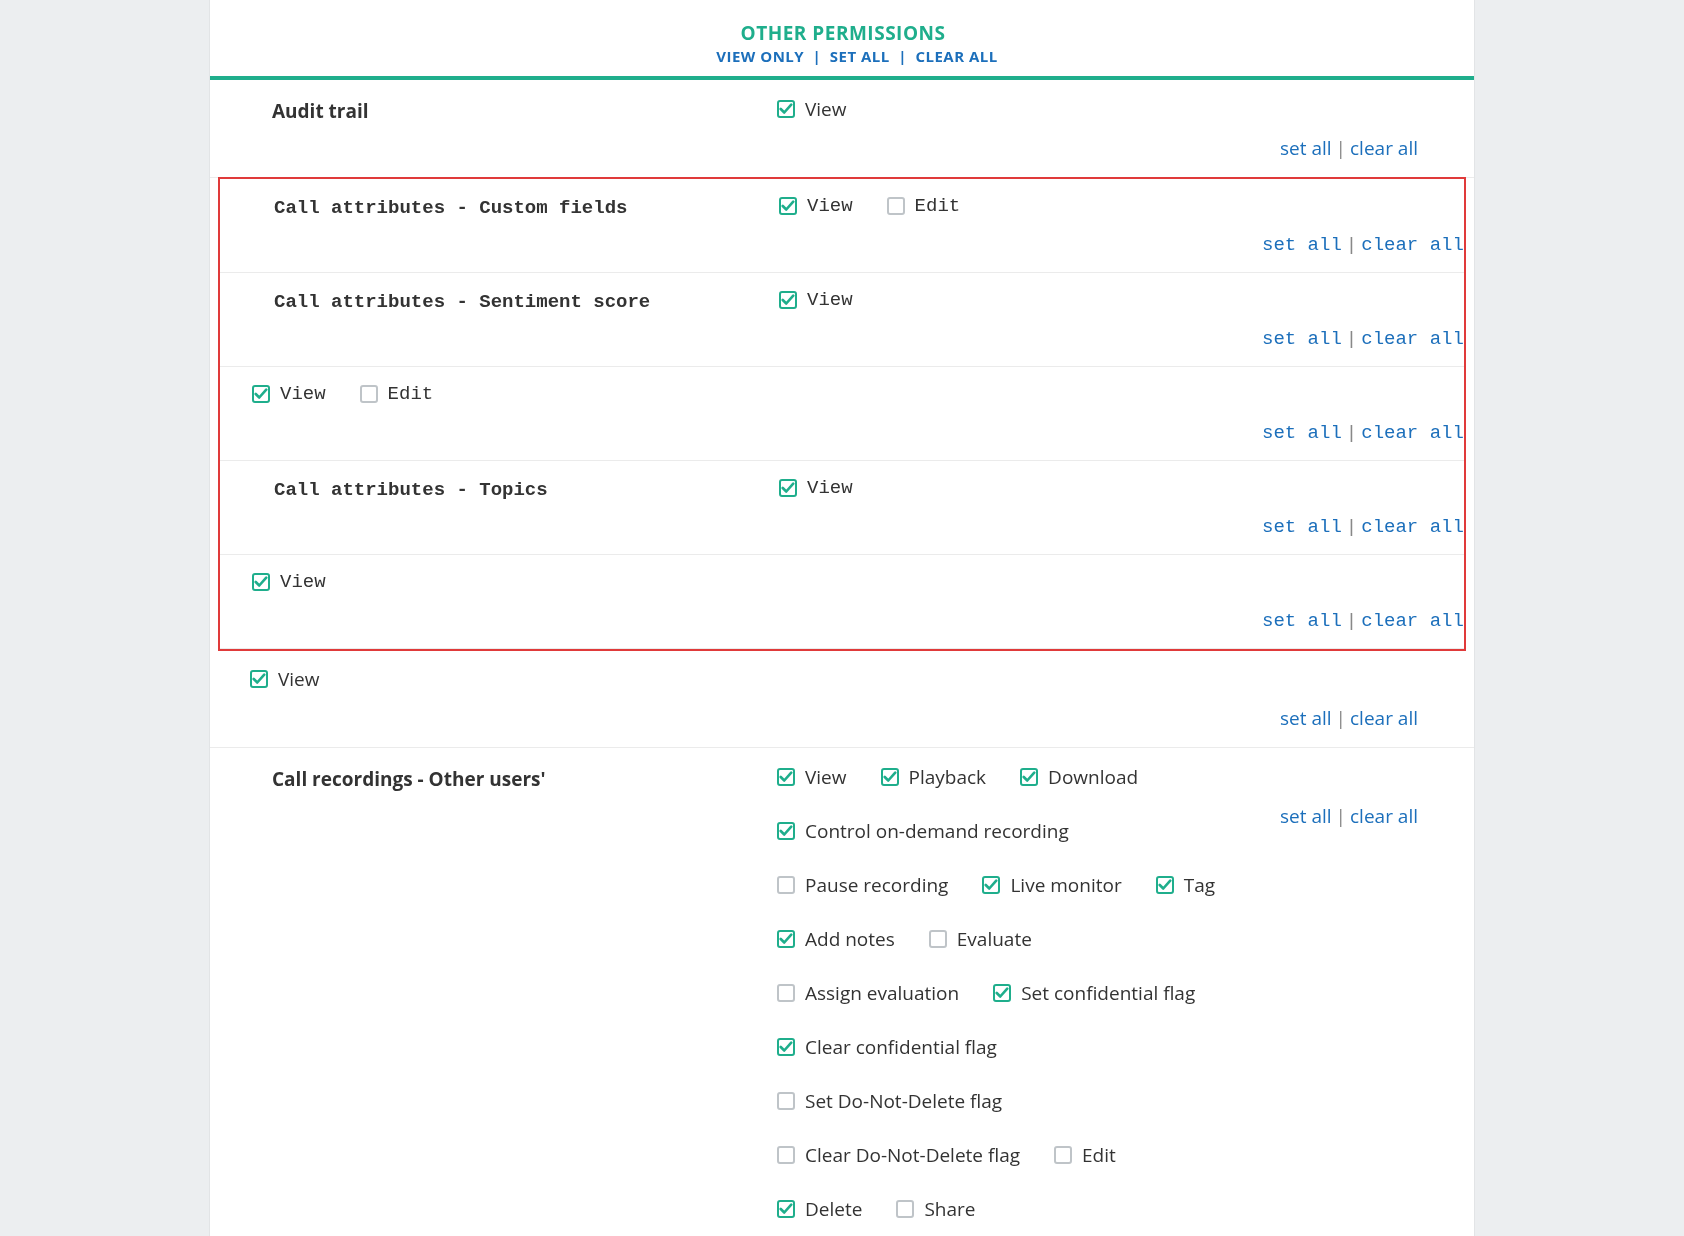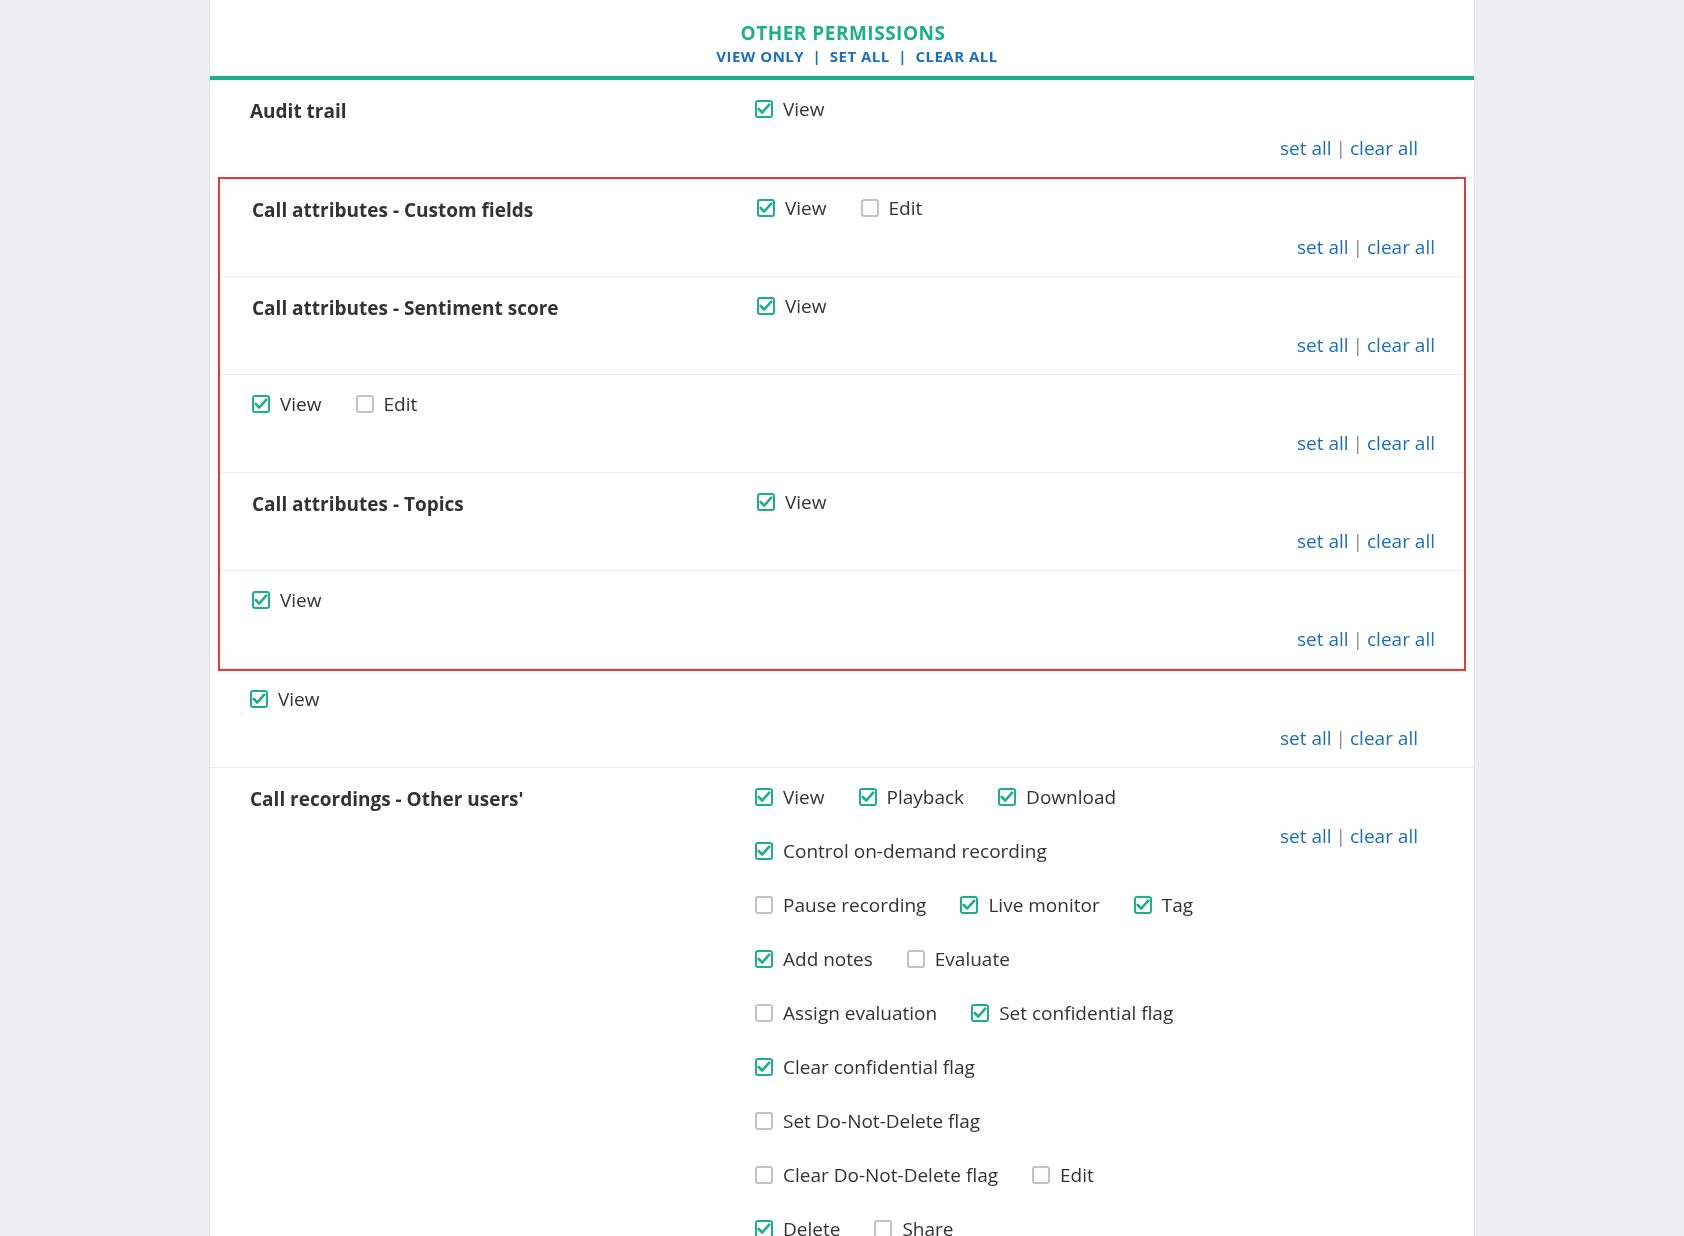--- a/index.html
+++ b/index.html
@@ -50,20 +50,21 @@
     border-bottom: 1px solid #ebebeb;
   }
   .row:last-child { border-bottom: none; }
   .row-name {
     width: 505px;
     min-width: 505px;
     font-weight: 700;
     font-size: 19px;
     color: #333;
     padding-top: 2px;
+    margin-left: 22px;
   }
   .perm-area {
     flex: 1;
     display: flex;
     flex-wrap: wrap;
     column-gap: 10px;
     row-gap: 14px;
     align-items: center;
   }
   .perm {
@@ -100,21 +101,21 @@
     padding-top: 2px;
     margin-top: 37px;
   }
   .row-actions .link { color: #1c6fbb; cursor:pointer; }
   .row-actions .sep { color: #888; padding: 0 4px; }
 
   .highlight-box {
     border: 2px solid #e03a3a;
     margin: -1px 8px -1px 8px;
   }
-  .highlight-box .row { padding-left: 32px; padding-right: 13px; }
+  .highlight-box .row { padding-left: 32px; padding-right: 32px; font-family: Liberation Mono, monospace; }
   .highlight-box .row:last-child { border-bottom: 1px solid #ebebeb; }
 </style>
 </head>
 <body>
 
 <div class="panel" data-interactable="false">
 
   <div class="section-header" data-interactable="false">
     <div class="section-title" data-interactable="false">OTHER PERMISSIONS</div>
     <div class="header-actions" data-interactable="false">

